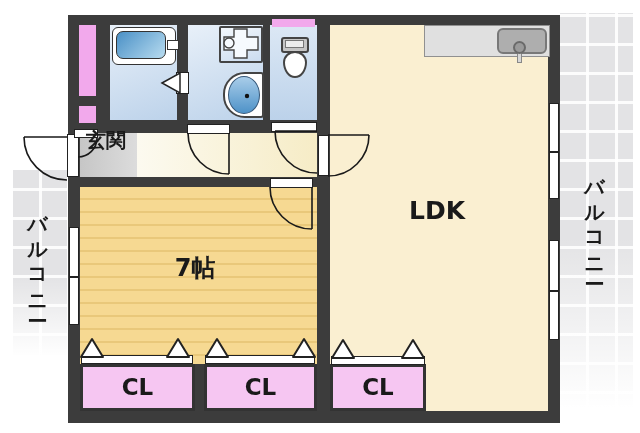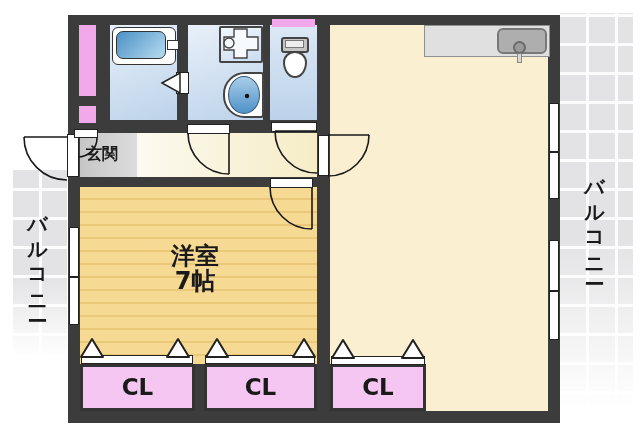--- a/index.html
+++ b/index.html
@@ -116,25 +116,25 @@
       <polygon points="206,357 228,357 217,339"></polygon>
       <polygon points="293,357 315,357 304,339"></polygon>
       <polygon points="332,358 354,358 343,340"></polygon>
       <polygon points="402,358 424,358 413,340"></polygon>
     </g>
     <polygon points="234,29 247,29 247,37 258,37 258,50 247,50 247,58 234,58 234,50 224,50 224,37 234,37" fill="#F6FAFE" stroke="#444" stroke-width="1.4"></polygon>
     <circle cx="229" cy="43" r="5" fill="#F6FAFE" stroke="#444" stroke-width="1.4"></circle>
     <circle cx="247" cy="96" r="2.2" fill="#111"></circle>
   </svg>
 
-  <div class="abs lbl" style="left:86px;top:146px;font-size:16px;z-index:40;white-space:nowrap;">玄関</div>
+  <div class="abs lbl" style="left:86px;top:130px;font-size:20px;z-index:40;white-space:nowrap;">玄関</div>
   <div class="abs center" style="left:115px;top:241px;width:160px;height:56px;z-index:40;">
     <div class="lbl" style="font-size:24px;">
-      <div>洋室</div>
       <div>7帖</div>
     </div>
   </div>
   <div class="abs center" style="left:357px;top:185px;width:160px;height:52px;z-index:40;">
     <div class="lbl" style="font-size:25px;">
+      <div>LDK</div>
     </div>
   </div>
 
 </div>
 
 </body></html>

